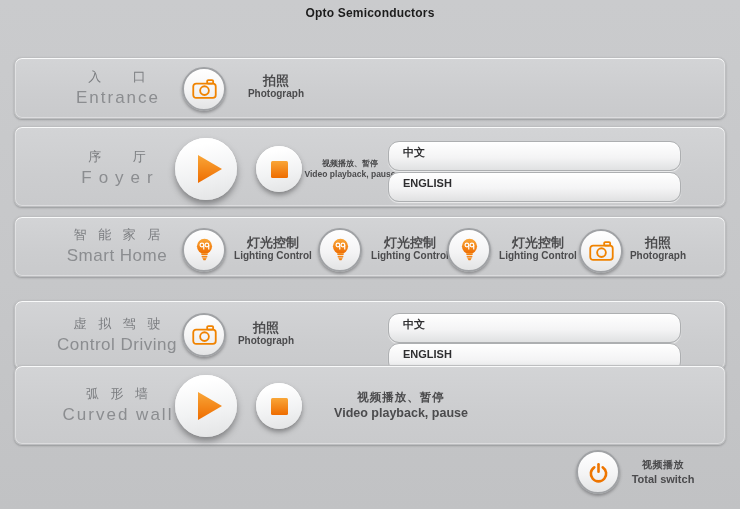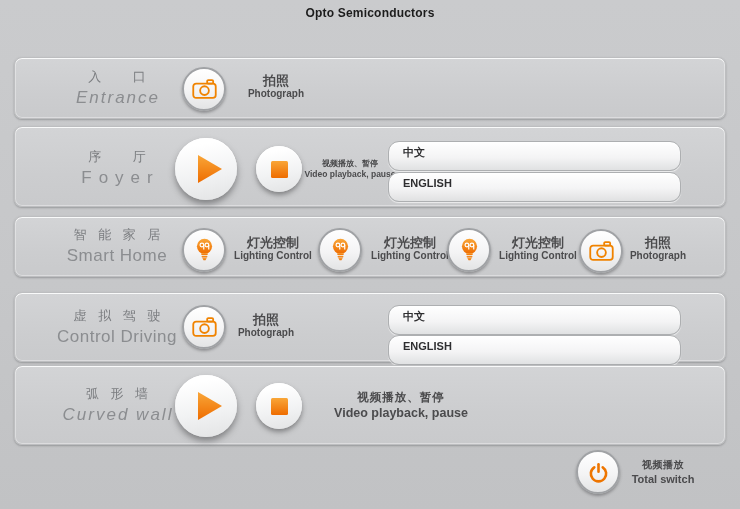--- a/index.html
+++ b/index.html
@@ -12,31 +12,31 @@
   .logo{font-size:27px;font-weight:bold;color:#ef6717;letter-spacing:1px;line-height:26px;}
   .subtitle{font-size:12px;font-weight:bold;color:#1c1c1c;letter-spacing:.2px;margin-top:0px;}
 
   
   .panel{position:absolute;left:14px;width:710px;border:1px solid #bdbec0;border-radius:8px;
          background:linear-gradient(180deg,#d3d4d6 0%,#cccdcf 60%,#c9cacc 100%);
          box-shadow:inset 0 1px 0 rgba(255,255,255,.8),inset 0 0 0 1px rgba(255,255,255,.35),0 1px 2px rgba(96,97,99,.45);}
   .p1{top:57px;height:60px}
   .p2{top:126px;height:79px}
   .p3{top:216px;height:59px}
-  .p4{top:292px;height:68px}
+  .p4{top:300px;height:68px}
   .p5{top:365px;height:78px}
 
   
   .title{position:absolute;left:12px;width:180px;text-align:center;}
   .tzh{font-size:13px;color:#7b7d80;line-height:20px;white-space:nowrap;}
   .ten{font-size:17px;color:#8b8d90;line-height:21px;white-space:nowrap;}
   .ls-wide{letter-spacing:14px;margin-right:-14px;}
   .ls-med{letter-spacing:4px;margin-right:-4px;}
   .els-big{letter-spacing:7px;margin-right:-7px;}
-  .els-sm{letter-spacing:2px;margin-right:-2px;font-style:italic;}
+  .els-sm{letter-spacing:2px;margin-right:-2px;}
   .els-xs{letter-spacing:.5px;}
 
   
   .ring-btn{position:absolute;width:40px;height:40px;border-radius:50%;
             border:2px solid #a0a2a5;background:linear-gradient(180deg,#ffffff 0%,#f4f4f5 55%,#e3e4e5 100%);
             box-shadow:0 2px 3px rgba(70,70,73,.45),inset 0 1px 0 #fff;
             display:flex;align-items:center;justify-content:center;cursor:pointer;}
   
   .play-btn{position:absolute;width:62px;height:62px;border-radius:50%;
             background:linear-gradient(170deg,#ffffff 15%,#f1f2f3 60%,#e2e3e4 100%);

